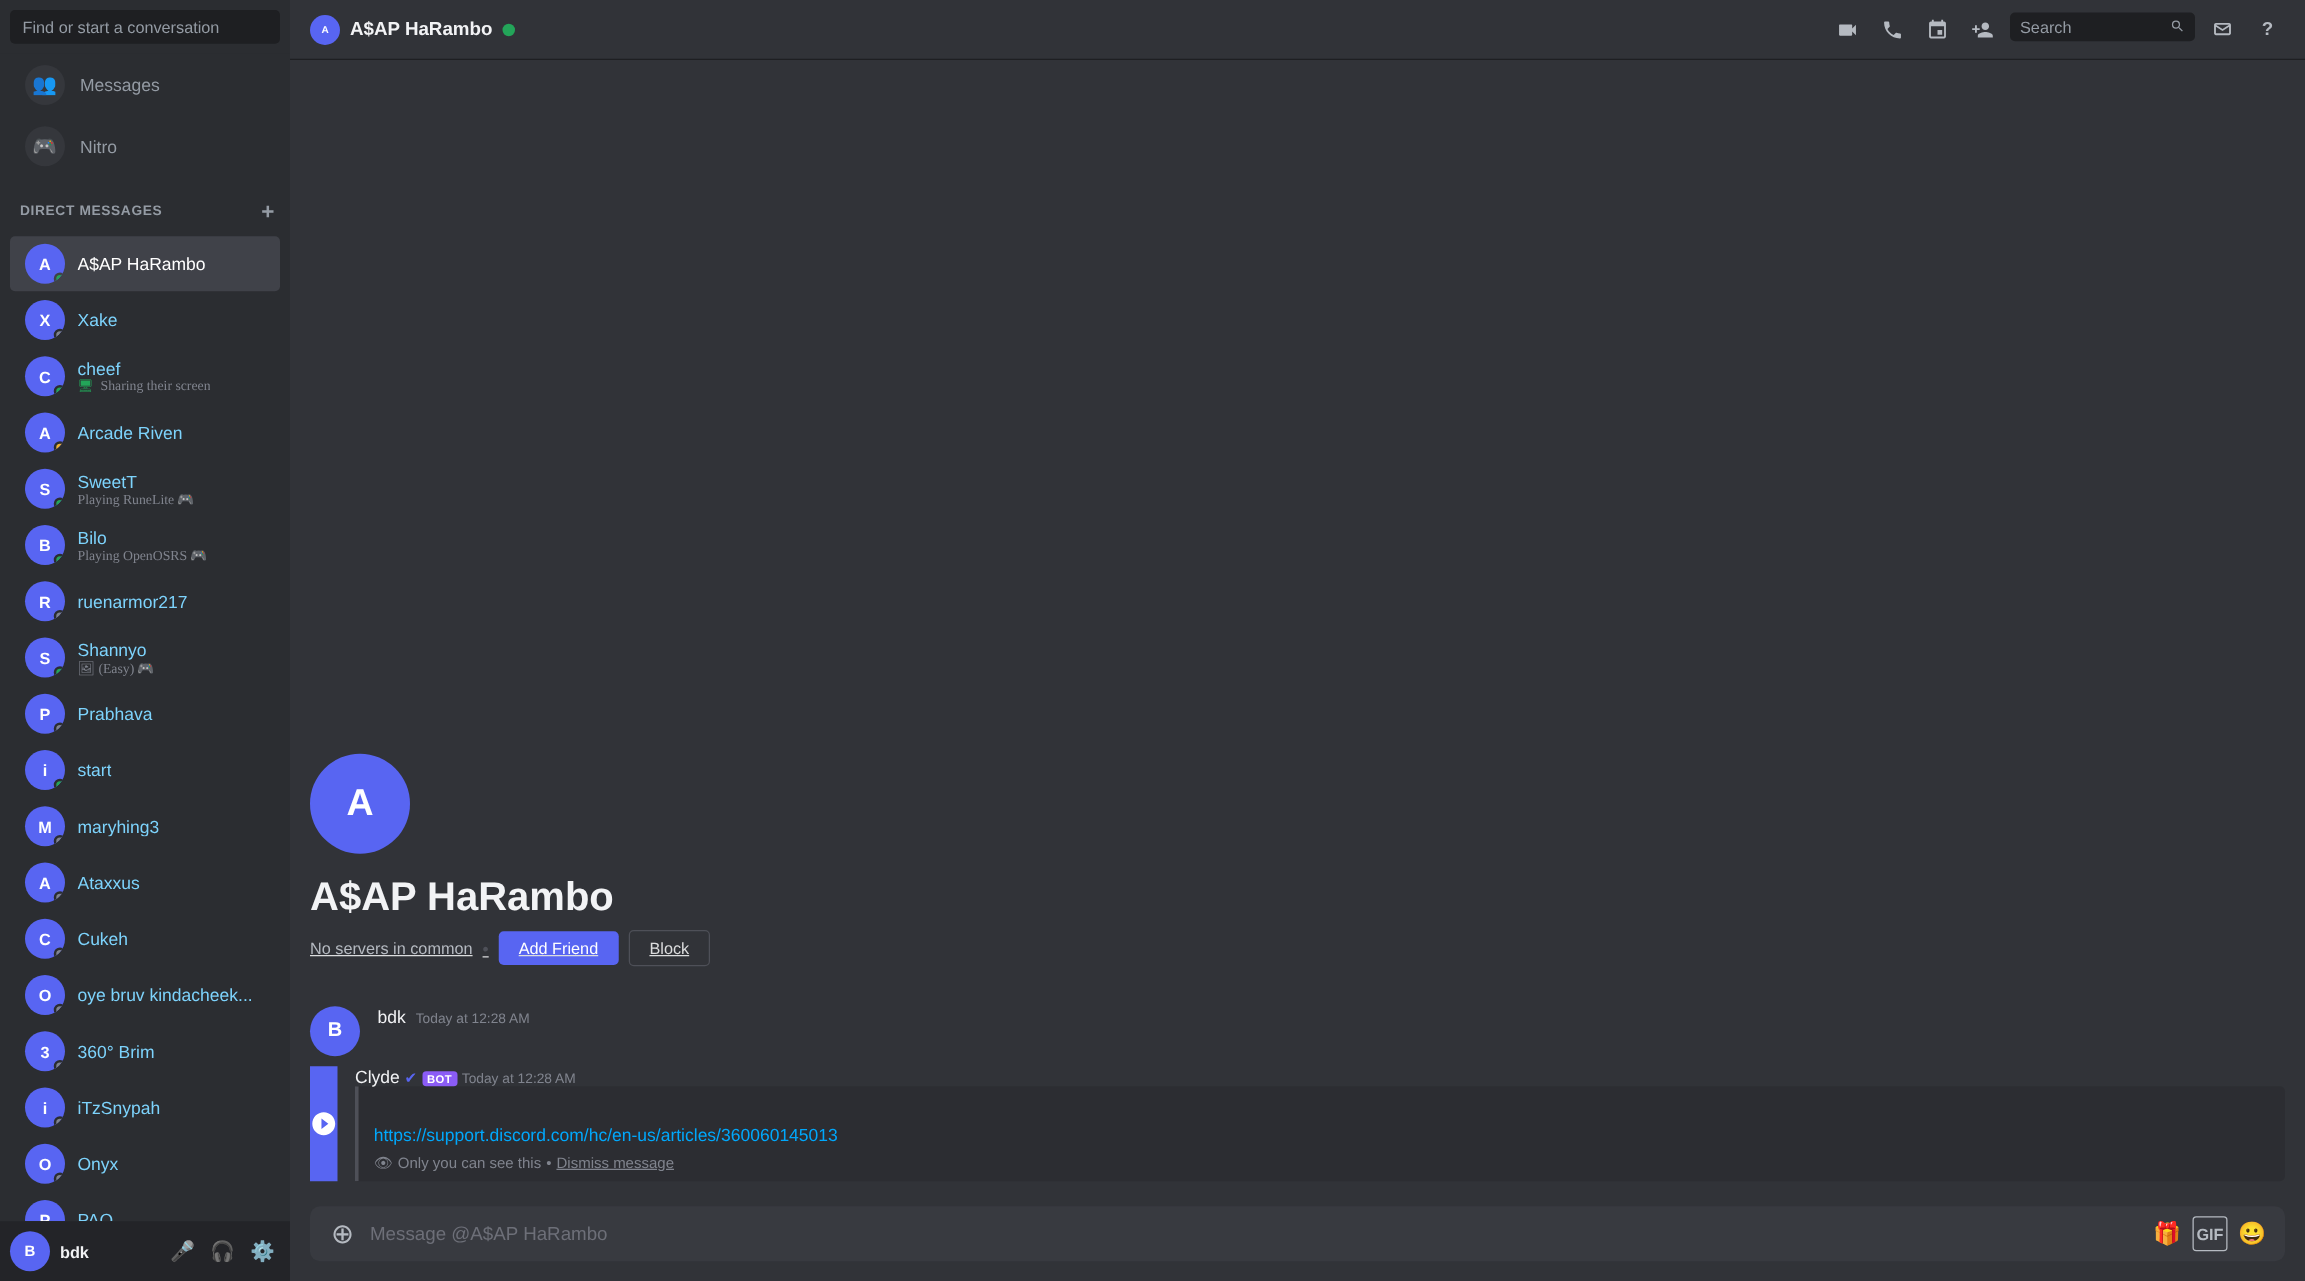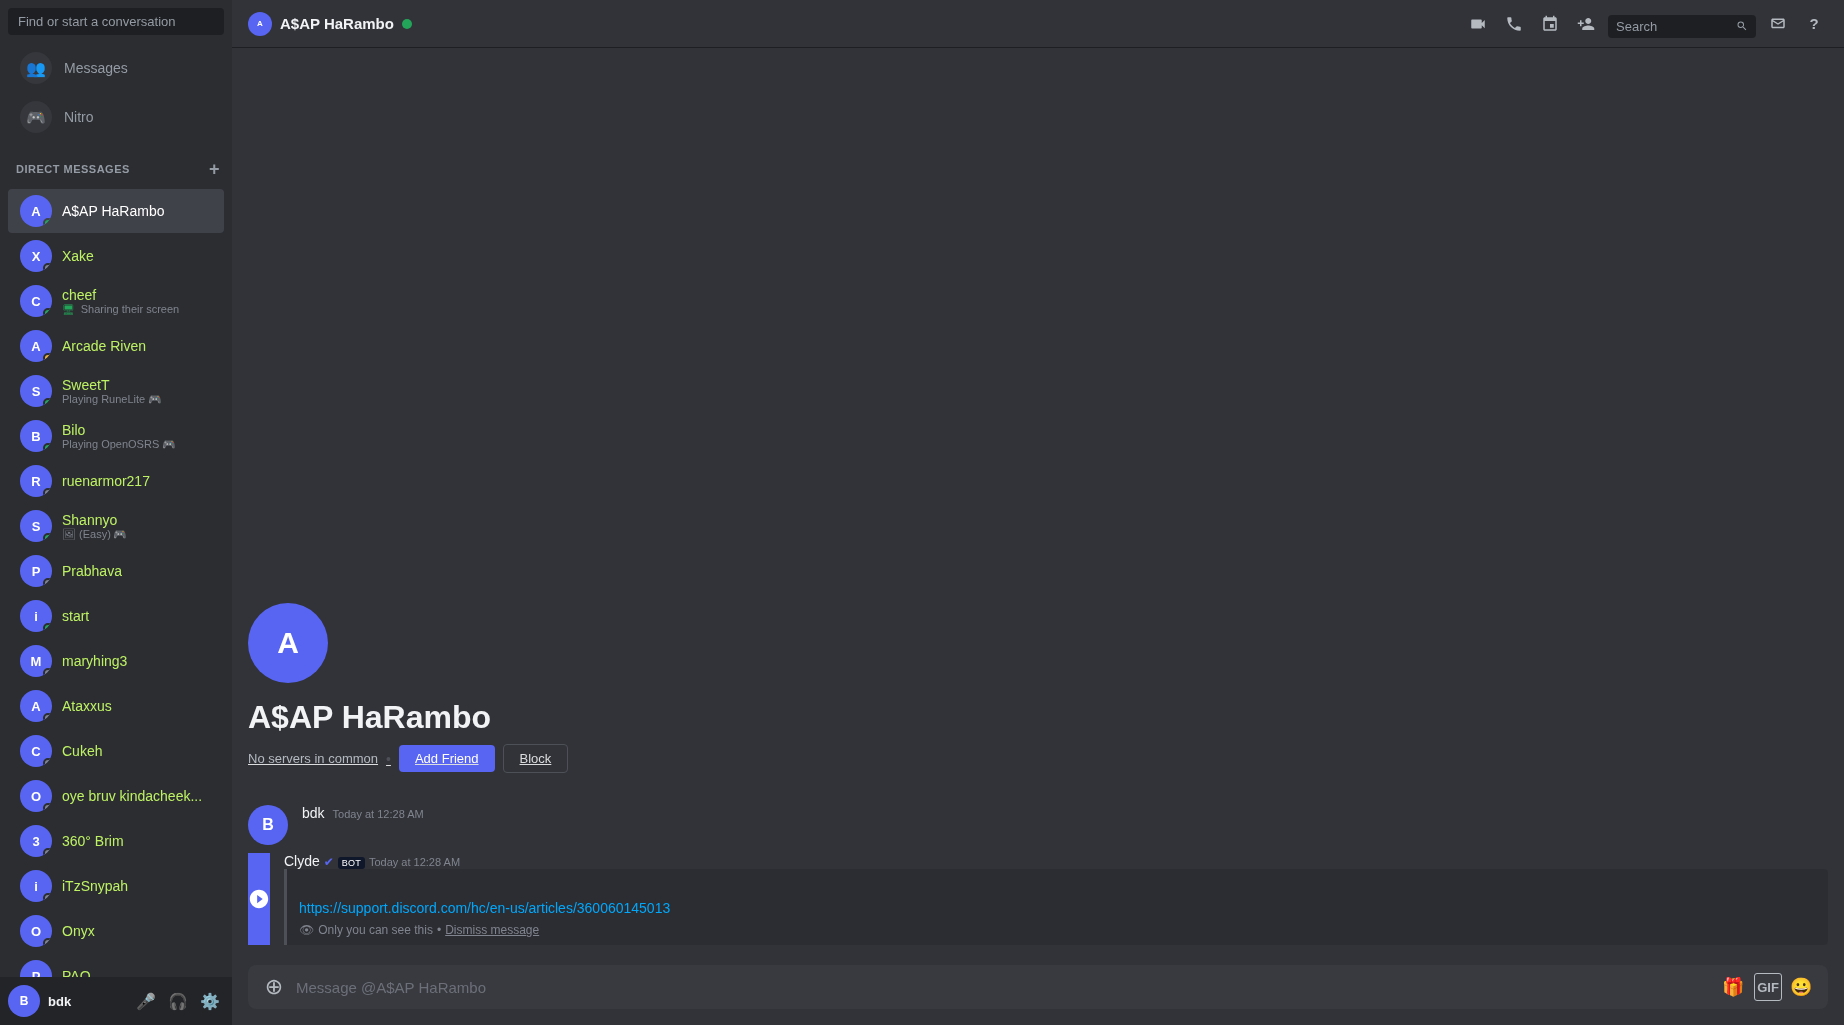--- a/index.html
+++ b/index.html
@@ -120,32 +120,33 @@
     }
     .dm-item.active .status-dot { border-color: #404249; }
     .status-online { background: #23a559; }
     .status-idle { background: #f0b232; }
     .status-offline { background: #80848e; }
 
     .dm-item .dm-info { overflow: hidden; }
     .dm-item .dm-name {
       font-size: 14px;
       font-weight: 500;
-      color: #bef264;
+      color: #7dd3fc;
       white-space: nowrap;
       overflow: hidden;
       text-overflow: ellipsis;
     }
     .dm-item.active .dm-name { color: #fff; }
     .dm-item .dm-sub {
       font-size: 11px;
       color: #80848e;
       white-space: nowrap;
       overflow: hidden;
       text-overflow: ellipsis;
+      font-family: Liberation Serif, serif;
     }
     .dm-sub .green-dot { color: #23a559; margin-right: 3px; font-size: 10px; }
 
     
     .user-panel {
       background: #232428;
       padding: 8px 8px;
       display: flex;
       align-items: center;
       gap: 8px;
@@ -201,21 +202,21 @@
     .top-bar .channel-icon {
       width: 24px; height: 24px;
       border-radius: 50%;
       background: #5865f2;
       display: flex; align-items: center; justify-content: center;
       font-size: 11px;
     }
     .top-bar-actions {
       margin-left: auto;
       display: flex;
-      align-items: flex-end;
+      align-items: flex-start;
       gap: 8px;
     }
     .top-bar-btn {
       width: 28px; height: 28px;
       display: flex; align-items: center; justify-content: center;
       cursor: pointer;
       color: #b5bac1;
       font-size: 17px;
       border-radius: 4px;
     }
@@ -333,24 +334,24 @@
       display: flex;
       align-items: baseline;
       gap: 8px;
       margin-bottom: 2px;
     }
     .msg-username { font-size: 14px; font-weight: 500; color: #f2f3f5; }
     .msg-timestamp { font-size: 11px; color: #80848e; }
     .msg-text { font-size: 14px; line-height: 1.4; color: #dcddde; }
     .msg-text.red-text { color: #ed4245; }
     .bot-badge {
-      background: #0f172a;
+      background: #8b5cf6;
       color: #fff;
       font-size: 9px;
-      font-weight: 400;
+      font-weight: 700;
       padding: 1px 4px;
       border-radius: 3px;
       text-transform: uppercase;
       letter-spacing: 0.3px;
       text-align: right;
     }
     .verified-badge {
       color: #5865f2;
       font-size: 12px;
     }

